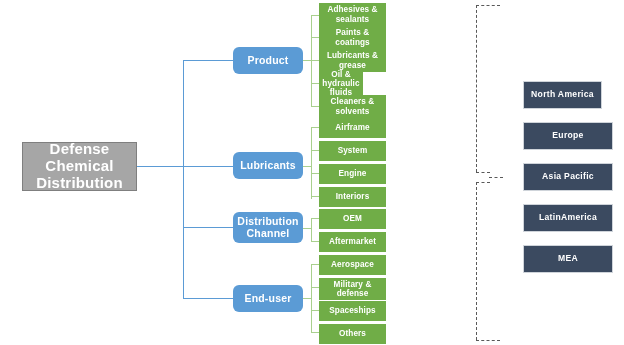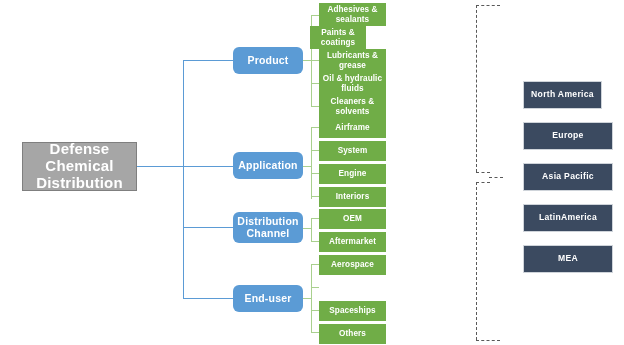--- a/index.html
+++ b/index.html
@@ -91,21 +91,21 @@
   <div class="ln ln-h" style="left:183px;top:60px;width:50px;"></div>
 
   <div class="ln ln-h" style="left:183px;top:166px;width:50px;"></div>
 
   <div class="ln ln-h" style="left:183px;top:227px;width:50px;"></div>
 
   <div class="ln ln-h" style="left:183px;top:298px;width:50px;"></div>
 
   <div class="box cat-box" style="left:233px;top:47px;width:70px;height:27px;">Product</div>
 
-  <div class="box cat-box" style="left:233px;top:152px;width:70px;height:27px;">Application</div>
+  <div class="box cat-box" style="left:233px;top:152px;width:70px;height:27px;">Lubricants</div>
 
   <div class="box cat-box" style="left:233px;top:212px;width:70px;height:31px;">Distribution
 Channel</div>
 
   <div class="box cat-box" style="left:233px;top:285px;width:70px;height:27px;">End-user</div>
 
   <div class="gl gl-h" style="left:303px;top:60px;width:9px;"></div>
   <div class="gl gl-v" style="left:311px;top:15px;height:91px;"></div>
   <div class="gl gl-h" style="left:311px;top:15px;width:8px;"></div>
   <div class="gl gl-h" style="left:311px;top:37px;width:8px;"></div>
@@ -127,38 +127,40 @@
 
   <div class="gl gl-h" style="left:303px;top:298px;width:9px;"></div>
   <div class="gl gl-v" style="left:311px;top:264px;height:68px;"></div>
   <div class="gl gl-h" style="left:311px;top:264px;width:8px;"></div>
   <div class="gl gl-h" style="left:311px;top:287px;width:8px;"></div>
   <div class="gl gl-h" style="left:311px;top:310px;width:8px;"></div>
   <div class="gl gl-h" style="left:311px;top:332px;width:8px;"></div>
 
   <div class="box leaf-box" style="left:319px;top:3px;width:67px;height:23px;">Adhesives &amp;
 sealants</div>
-  <div class="box leaf-box" style="left:310px;top:26px;width:56px;height:23px;">Paints &amp;
+  <div class="box leaf-box" style="left:319px;top:26px;width:67px;height:23px;">Paints &amp;
 coatings</div>
   <div class="box leaf-box" style="left:319px;top:49px;width:67px;height:23px;">Lubricants &amp;
 grease</div>
-  <div class="box leaf-box" style="left:319px;top:72px;width:67px;height:23px;">Oil &amp; hydraulic
+  <div class="box leaf-box" style="left:319px;top:72px;width:44px;height:23px;">Oil &amp; hydraulic
 fluids</div>
   <div class="box leaf-box" style="left:319px;top:95px;width:67px;height:23px;">Cleaners &amp;
 solvents</div>
 
   <div class="box leaf-box" style="left:319px;top:118px;width:67px;height:20px;">Airframe</div>
   <div class="box leaf-box" style="left:319px;top:141px;width:67px;height:20px;">System</div>
   <div class="box leaf-box" style="left:319px;top:164px;width:67px;height:20px;">Engine</div>
   <div class="box leaf-box" style="left:319px;top:187px;width:67px;height:20px;">Interiors</div>
 
   <div class="box leaf-box" style="left:319px;top:209px;width:67px;height:20px;">OEM</div>
   <div class="box leaf-box" style="left:319px;top:232px;width:67px;height:20px;">Aftermarket</div>
 
   <div class="box leaf-box" style="left:319px;top:255px;width:67px;height:20px;">Aerospace</div>
+  <div class="box leaf-box" style="left:319px;top:278px;width:67px;height:22px;">Military &amp;
+defense</div>
   <div class="box leaf-box" style="left:319px;top:301px;width:67px;height:20px;">Spaceships</div>
   <div class="box leaf-box" style="left:319px;top:324px;width:67px;height:20px;">Others</div>
 
   <div class="dash-h" style="left:476px;top:5px;width:24px;"></div>
   <div class="dash-v" style="left:476px;top:5px;height:167px;"></div>
   <div class="dash-h" style="left:476px;top:172px;width:14px;"></div>
   <div class="dash-h" style="left:489px;top:177px;width:14px;"></div>
   <div class="dash-h" style="left:476px;top:182px;width:14px;"></div>
   <div class="dash-v" style="left:476px;top:182px;height:158px;"></div>
   <div class="dash-h" style="left:476px;top:340px;width:24px;"></div>

